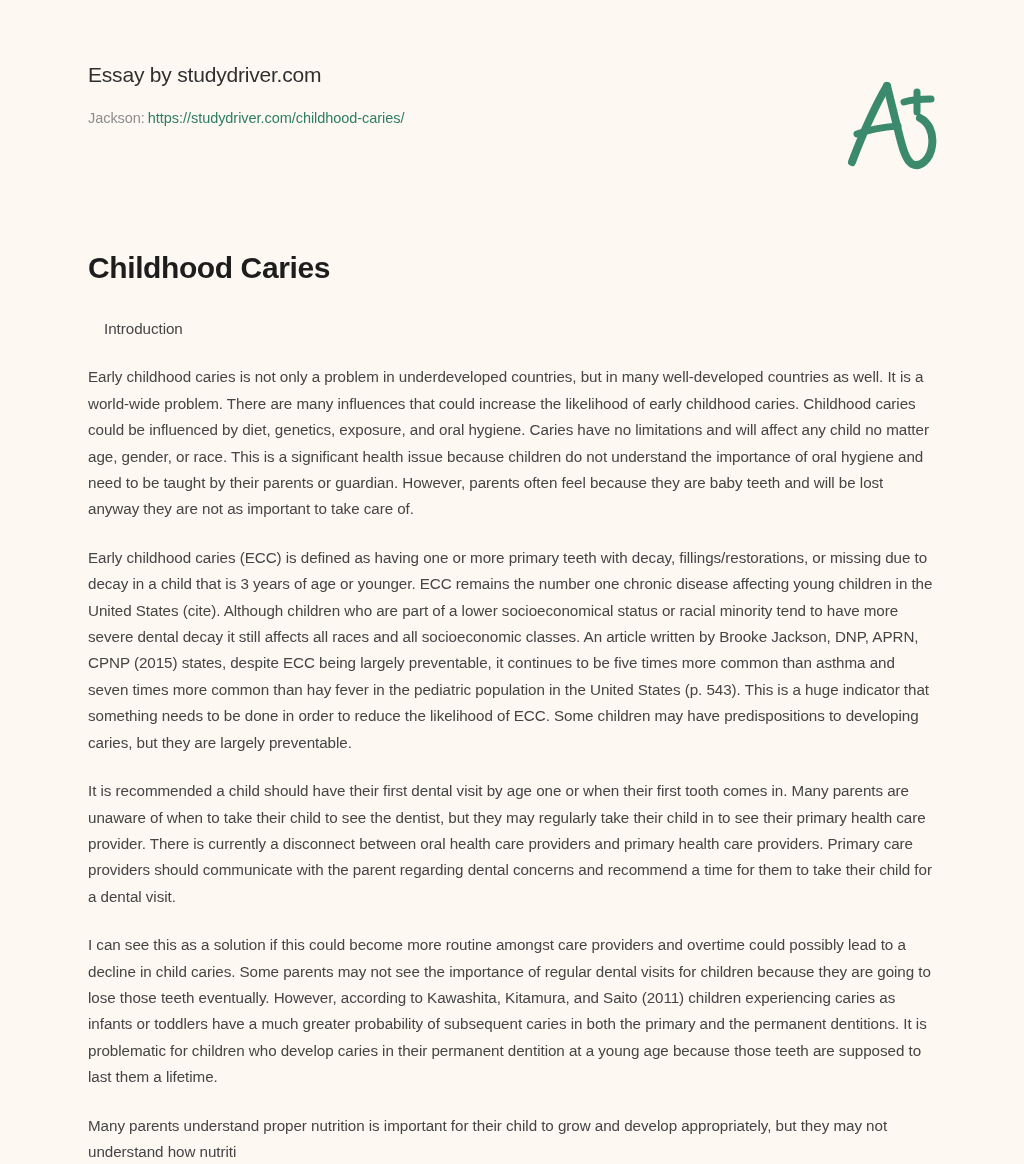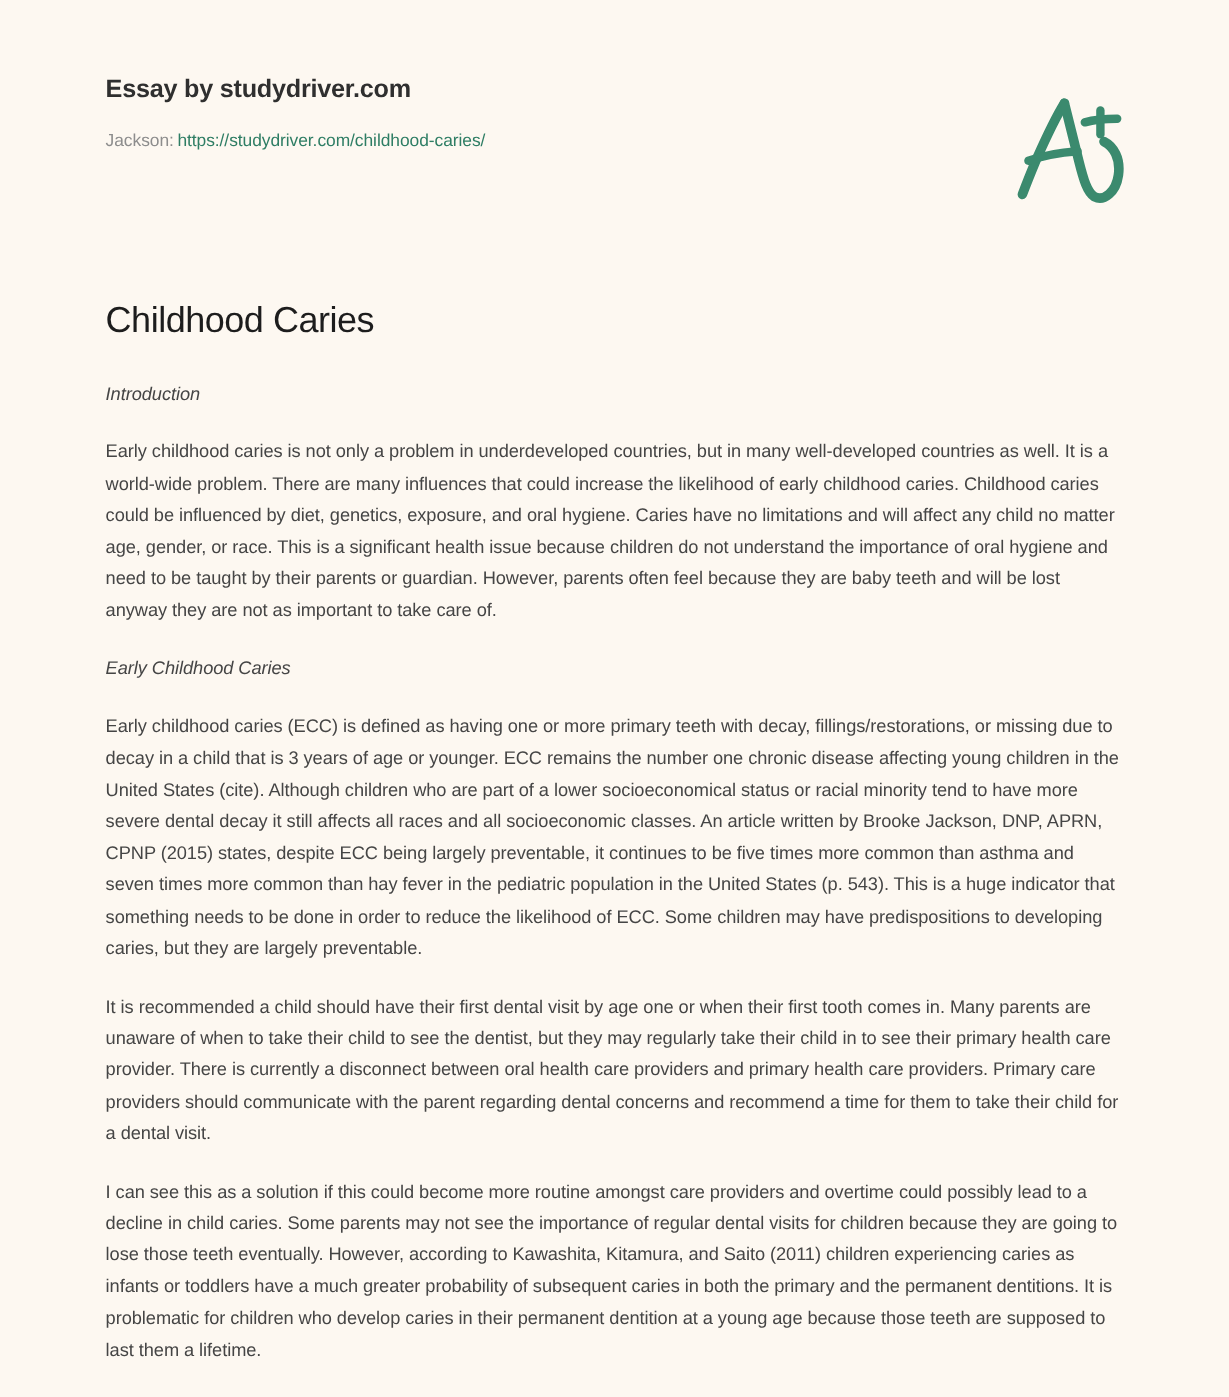--- a/index.html
+++ b/index.html
@@ -19,21 +19,21 @@
 
   
   .header {
     position: relative;
     padding: 62px 88px 0 88px;
     box-sizing: border-box;
     height: 190px;
   }
   .brand-line {
     font-size: 21px;
-    font-weight: bold;
+    font-weight: normal;
     color: #2f2f2f;
     letter-spacing: -0.2px;
     line-height: 1.2;
     margin: 0;
   }
   .source-line {
     margin: 22px 0 0 0;
     font-size: 14.5px;
     line-height: 1.3;
     color: #8d8d8d;
@@ -63,21 +63,21 @@
   }
 
   
   .article {
     padding: 0 88px;
     box-sizing: border-box;
     width: 1024px;
   }
   .article-title {
     font-size: 30px;
-    font-weight: normal;
+    font-weight: bold;
     color: #1d1d1d;
     letter-spacing: -0.4px;
     margin: 60px 0 0 0;
     line-height: 1.2;
   }
   .body-copy {
     margin-top: 30px;
     max-width: 850px;
   }
   .body-copy p {
@@ -85,23 +85,22 @@
     line-height: 26.4px;
     color: #454545;
     margin: 16px 0 22px 0;
     letter-spacing: -0.05px;
     text-align: left;
   }
   .section-head {
     font-size: 15.2px;
     line-height: 26.4px;
     color: #454545;
-    margin: 0 0 22px 0;
+    margin: 0 0 22px 16px;
     letter-spacing: -0.05px;
-    font-style: italic;
   }
   .truncated {
     margin-bottom: 0;
   }
 </style>
 </head>
 <body>
 
 <div class="header">
   <div class="brand-line">Essay by studydriver.com</div>
@@ -130,20 +129,19 @@
 </div>
 
 <div class="article">
   <h1 class="article-title">Childhood Caries</h1>
 
   <div class="body-copy">
     <div class="section-head">Introduction</div>
 
     <p>Early childhood caries is not only a problem in underdeveloped countries, but in many well-developed countries as well. It is a world-wide problem. There are many influences that could increase the likelihood of early childhood caries. Childhood caries could be influenced by diet, genetics, exposure, and oral hygiene. Caries have no limitations and will affect any child no matter age, gender, or race. This is a significant health issue because children do not understand the importance of oral hygiene and need to be taught by their parents or guardian. However, parents often feel because they are baby teeth and will be lost anyway they are not as important to take care of.</p>
 
-    <div class="section-head">Early Childhood Caries</div>
 
     <p>Early childhood caries (ECC) is defined as having one or more primary teeth with decay, fillings/restorations, or missing due to decay in a child that is 3 years of age or younger. ECC remains the number one chronic disease affecting young children in the United States (cite). Although children who are part of a lower socioeconomical status or racial minority tend to have more severe dental decay it still affects all races and all socioeconomic classes. An article written by Brooke Jackson, DNP, APRN, CPNP (2015) states, despite ECC being largely preventable, it continues to be five times more common than asthma and seven times more common than hay fever in the pediatric population in the United States (p. 543). This is a huge indicator that something needs to be done in order to reduce the likelihood of ECC. Some children may have predispositions to developing caries, but they are largely preventable.</p>
     <p>It is recommended a child should have their first dental visit by age one or when their first tooth comes in. Many parents are unaware of when to take their child to see the dentist, but they may regularly take their child in to see their primary health care provider. There is currently a disconnect between oral health care providers and primary health care providers. Primary care providers should communicate with the parent regarding dental concerns and recommend a time for them to take their child for a dental visit.</p>
     <p>I can see this as a solution if this could become more routine amongst care providers and overtime could possibly lead to a decline in child caries. Some parents may not see the importance of regular dental visits for children because they are going to lose those teeth eventually. However, according to Kawashita, Kitamura, and Saito (2011) children experiencing caries as infants or toddlers have a much greater probability of subsequent caries in both the primary and the permanent dentitions. It is problematic for children who develop caries in their permanent dentition at a young age because those teeth are supposed to last them a lifetime.</p>
     <p class="truncated">Many parents understand proper nutrition is important for their child to grow and develop appropriately, but they may not understand how nutriti</p>
   </div>
 </div>
 
 </body></html>

